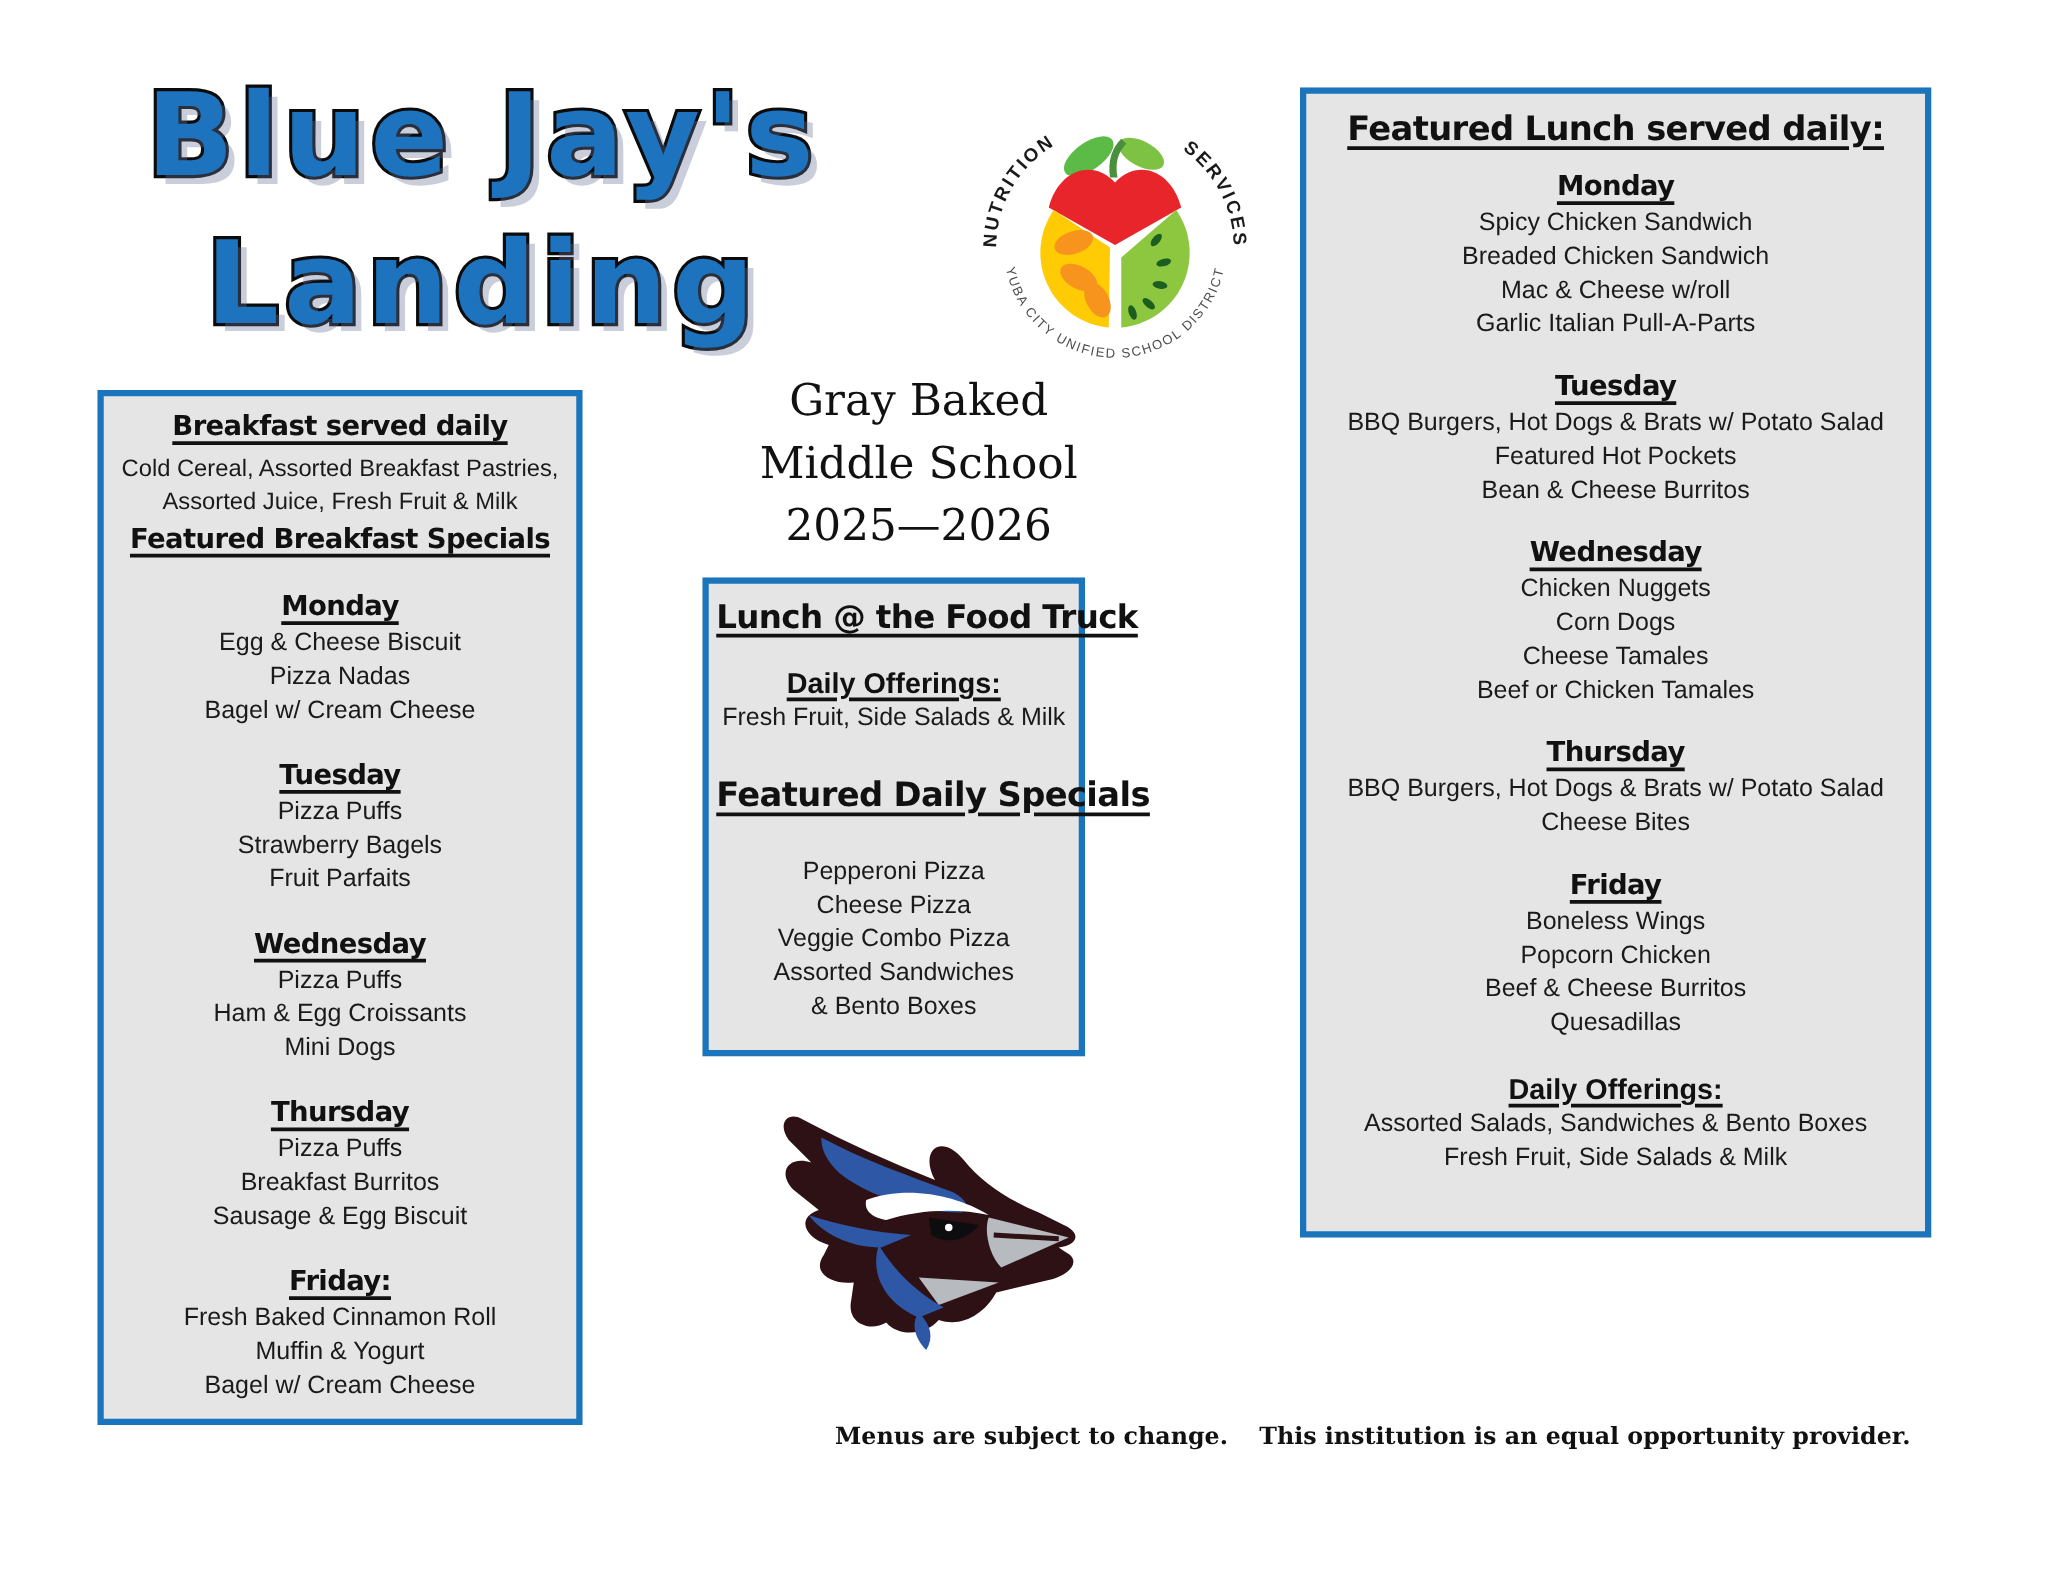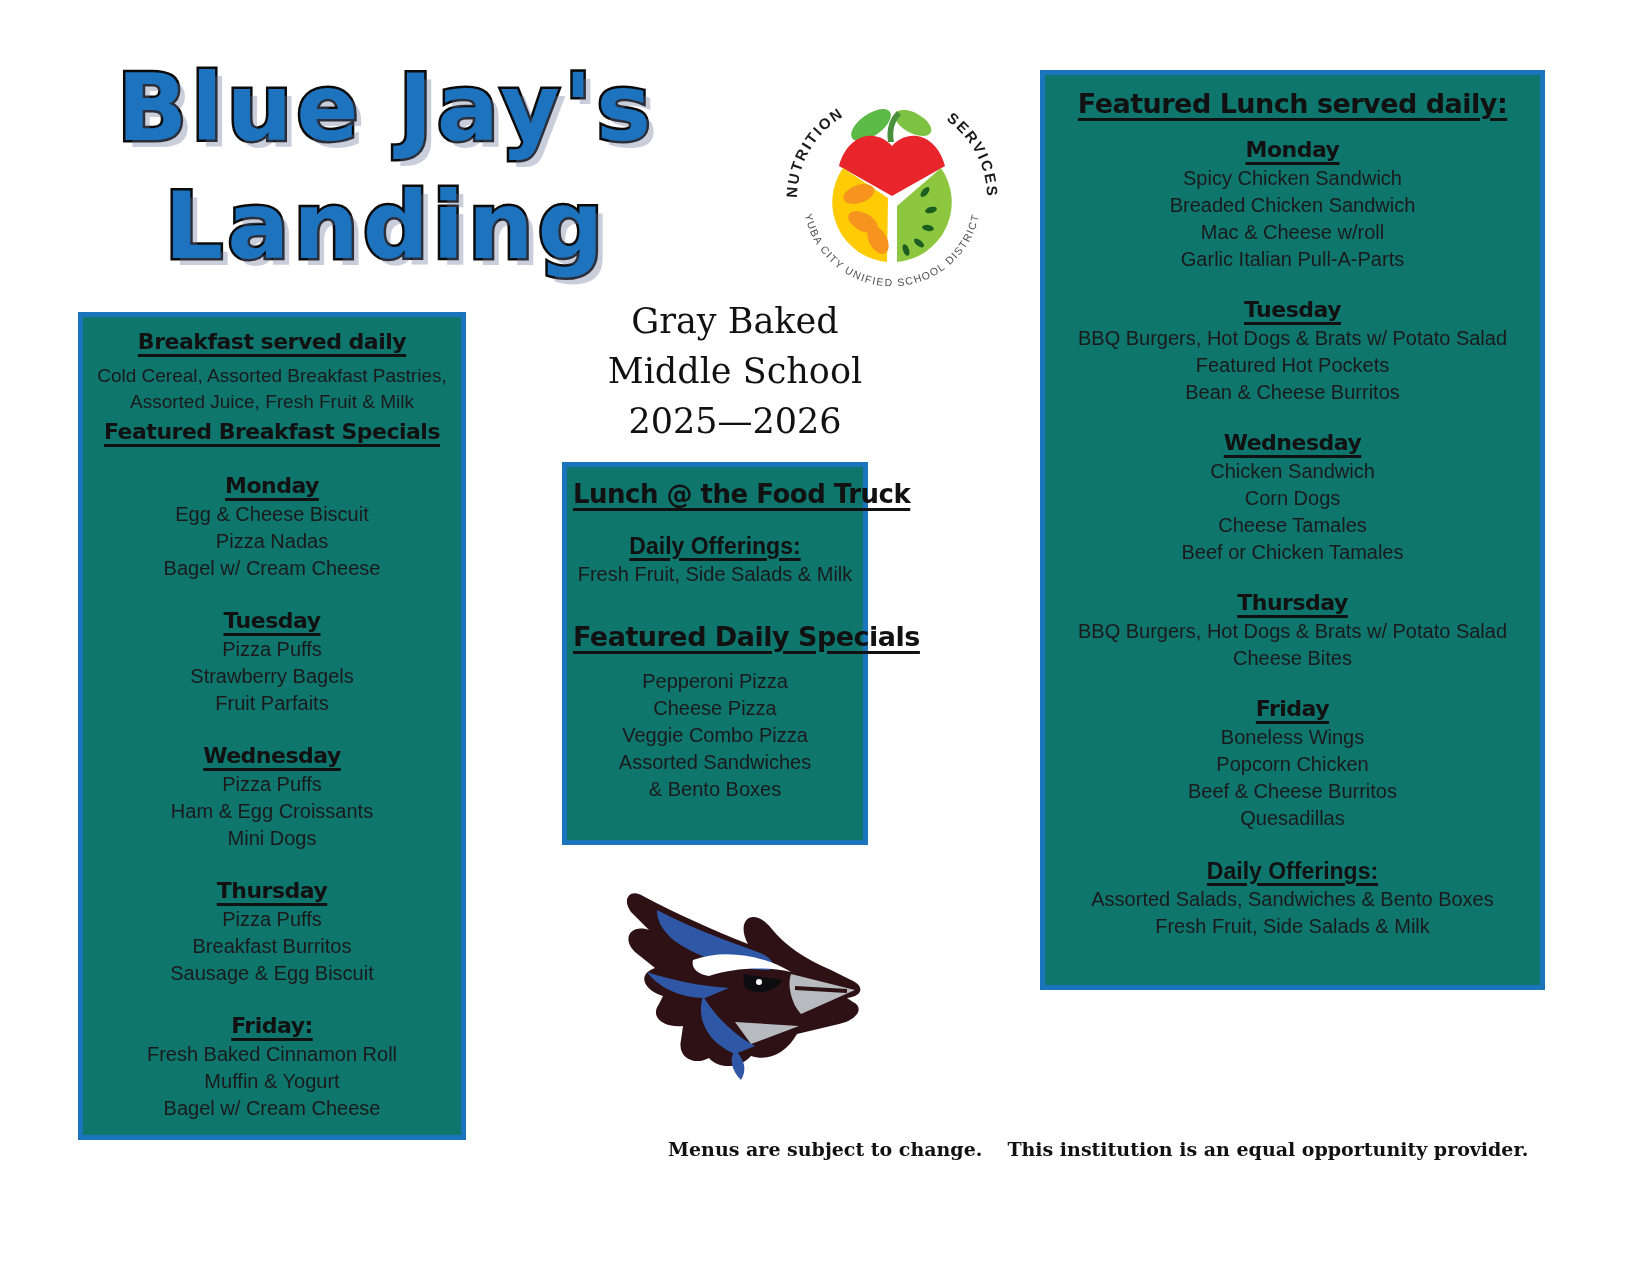--- a/index.html
+++ b/index.html
@@ -17,21 +17,21 @@
     text-shadow:7px 7px 0 rgba(100,115,150,0.35);
     white-space:nowrap;
   }
   
   .school{
     left:545px;top:296px;width:380px;text-align:center;
     font-family:"DejaVu Serif",serif;font-size:35px;line-height:50px;color:#111;
   }
   
   .box{
-    box-sizing:border-box;border:5px solid #1B75BC;background:#0f766e;text-align:center;
+    box-sizing:border-box;border:5px solid #1B75BC;background:#e5e5e5;text-align:center;
   }
   .breakfast-box{left:78px;top:312px;width:388px;height:828px;padding:10px 4px;}
   .foodtruck-box{left:562px;top:462px;width:306px;height:383px;padding:10px 6px;}
   .lunch-box{left:1040px;top:70px;width:505px;height:920px;padding:12px 8px;}
   .comic-head{
     font-family:"DejaVu Sans",sans-serif;font-weight:bold;color:#111;
     text-decoration:underline;text-decoration-thickness:2.5px;text-underline-offset:5px;
     white-space:nowrap;letter-spacing:-0.5px;
   }
   .box-title{font-size:27px;line-height:34px;}
@@ -39,21 +39,21 @@
   .ft-title{font-size:26px;line-height:34px;}
   .day-head{font-size:22px;line-height:30px;margin-top:22px;}
   .bk .day-head{margin-top:24px;}
   .bold-head{
     font-family:"Liberation Sans",sans-serif;font-weight:bold;font-size:23px;line-height:30px;color:#111;
     text-decoration:underline;text-decoration-thickness:2.5px;text-underline-offset:4px;white-space:nowrap;
   }
   .item{font-size:20px;line-height:27px;white-space:nowrap;}
   .bk-daily{font-size:19px;line-height:26px;white-space:nowrap;}
   .mt2{margin-top:2px;}.mt6{margin-top:6px;}.mt14{margin-top:14px;}
-  .mt18{margin-top:14px;text-align:center;}.mt20{margin-top:20px;}.mt24{margin-top:24px;}.mt32{margin-top:32px;}
+  .mt18{margin-top:30px;text-align:center;}.mt20{margin-top:20px;}.mt24{margin-top:24px;}.mt32{margin-top:32px;}
   
   .footer{
     left:668px;top:1138px;display:flex;gap:25px;white-space:nowrap;
     font-family:"DejaVu Serif",serif;font-weight:bold;font-size:19px;color:#111;
   }
   
   .logo-wrap{left:773px;top:68px;width:238px;height:238px;}
   .mascot-wrap{left:585px;top:872px;width:292px;height:212px;}
   svg{display:block;}
   .arc-big{font-family:"Liberation Sans",sans-serif;font-weight:bold;font-size:15px;fill:#1a1a1a;letter-spacing:2px;}
@@ -172,21 +172,21 @@
     <div class="item">Garlic Italian Pull-A-Parts</div>
   </div>
   <div>
     <div class="comic-head day-head">Tuesday</div>
     <div class="item">BBQ Burgers, Hot Dogs &amp; Brats w/ Potato Salad</div>
     <div class="item">Featured Hot Pockets</div>
     <div class="item">Bean &amp; Cheese Burritos</div>
   </div>
   <div>
     <div class="comic-head day-head">Wednesday</div>
-    <div class="item">Chicken Sandwich</div>
+    <div class="item">Chicken Nuggets</div>
     <div class="item">Corn Dogs</div>
     <div class="item">Cheese Tamales</div>
     <div class="item">Beef or Chicken Tamales</div>
   </div>
   <div>
     <div class="comic-head day-head">Thursday</div>
     <div class="item">BBQ Burgers, Hot Dogs &amp; Brats w/ Potato Salad</div>
     <div class="item">Cheese Bites</div>
   </div>
   <div>

